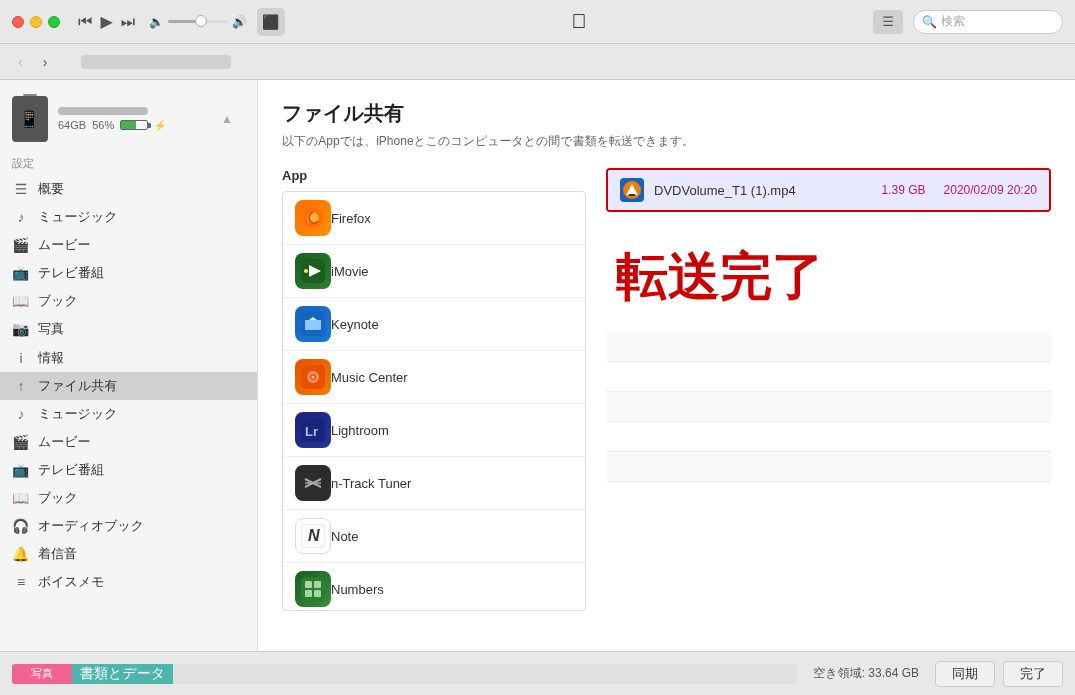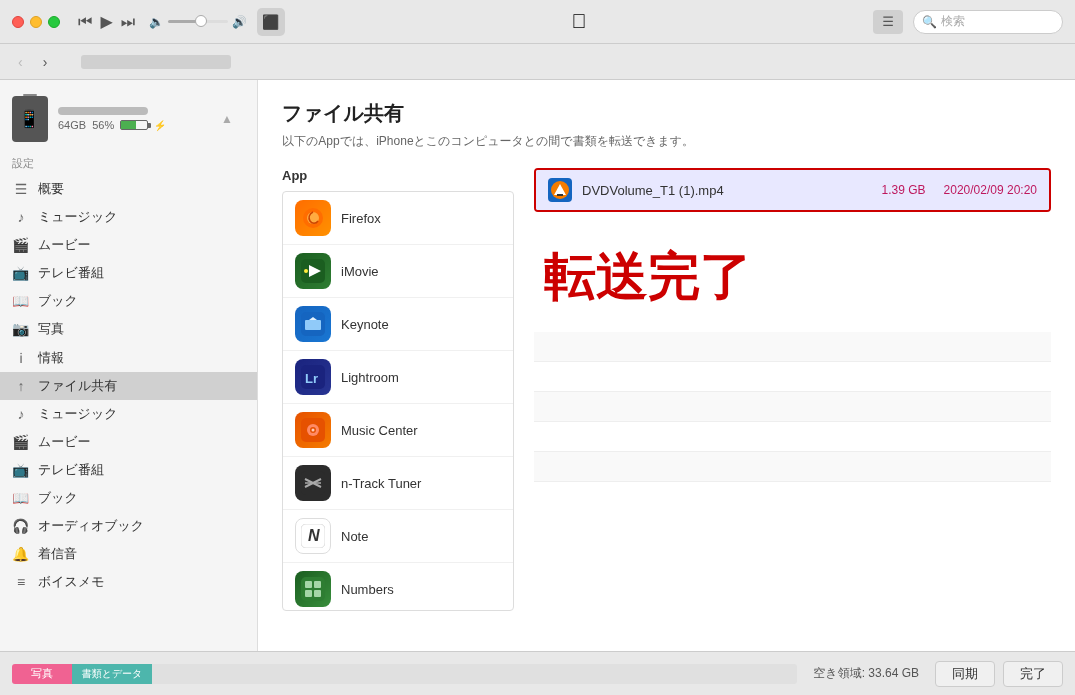--- a/index.html
+++ b/index.html
@@ -270,40 +270,40 @@
       margin-bottom: 18px;
     }
 
     .file-sharing-layout {
       display: flex;
       gap: 20px;
       height: calc(100% - 70px);
     }
 
     .app-list-section {
-      width: 232px;
+      width: 304px;
       flex-shrink: 0;
     }
     .section-header {
       font-size: 13px;
       font-weight: 600;
       color: #333;
       margin-bottom: 8px;
     }
     .app-list {
       border: 1px solid #ddd;
       border-radius: 4px;
       overflow-y: auto;
       height: 420px;
     }
     .app-item {
       display: flex;
       align-items: center;
       padding: 8px 12px;
-      gap: 10px;
+      gap: 0;
       cursor: pointer;
       border-bottom: 1px solid #f0f0f0;
     }
     .app-item:last-child { border-bottom: none; }
     .app-icon {
       width: 36px;
       height: 36px;
       border-radius: 8px;
       display: flex;
       align-items: center;
@@ -407,21 +407,21 @@
       color: white;
       font-weight: 500;
       padding: 0 8px;
       min-width: 60px;
     }
     .storage-data {
       background: #4db6ac;
       display: flex;
       align-items: center;
       justify-content: center;
-      font-size: 10px;
+      font-size: 14px;
       color: white;
       font-weight: 500;
       padding: 0 8px;
       min-width: 80px;
     }
     .storage-free {
       background: #e0e0e0;
       flex: 1;
     }
     .storage-label {
@@ -610,39 +610,39 @@
               <svg width="24" height="24" viewBox="0 0 24 24">
                 <rect width="24" height="24" rx="5" fill="#1565c0"></rect>
                 <rect x="4" y="8" width="16" height="10" rx="1" fill="#90caf9"></rect>
                 <polygon points="12,5 16,8 8,8" fill="#e3f2fd"></polygon>
               </svg>
             </div>
             <span class="app-name">Keynote</span>
           </div>
 
           <div class="app-item">
-            <div class="app-icon icon-lightroom">
-              <svg width="24" height="24" viewBox="0 0 24 24">
-                <rect width="24" height="24" rx="5" fill="#1a237e"></rect>
-                <text x="4" y="18" font-size="13" font-weight="bold" fill="#90caf9" font-family="sans-serif">Lr</text>
-              </svg>
-            </div>
-            <span class="app-name">Lightroom</span>
-          </div>
-
-          <div class="app-item">
             <div class="app-icon icon-music-center">
               <svg width="24" height="24" viewBox="0 0 24 24">
                 <rect width="24" height="24" rx="5" fill="#e65100"></rect>
                 <circle cx="12" cy="12" r="6" fill="#ff8a65"></circle>
                 <circle cx="12" cy="12" r="3" fill="#e65100"></circle>
                 <circle cx="12" cy="12" r="1.5" fill="#ffccbc"></circle>
               </svg>
             </div>
             <span class="app-name">Music Center</span>
+          </div>
+
+          <div class="app-item">
+            <div class="app-icon icon-lightroom">
+              <svg width="24" height="24" viewBox="0 0 24 24">
+                <rect width="24" height="24" rx="5" fill="#1a237e"></rect>
+                <text x="4" y="18" font-size="13" font-weight="bold" fill="#90caf9" font-family="sans-serif">Lr</text>
+              </svg>
+            </div>
+            <span class="app-name">Lightroom</span>
           </div>
 
           <div class="app-item">
             <div class="app-icon icon-ntrack">
               <svg width="24" height="24" viewBox="0 0 24 24">
                 <rect width="24" height="24" rx="5" fill="#2c2c2c"></rect>
                 <line x1="4" y1="8" x2="20" y2="16" stroke="#aaa" stroke-width="2"></line>
                 <line x1="4" y1="12" x2="20" y2="12" stroke="#aaa" stroke-width="1.5"></line>
                 <line x1="4" y1="16" x2="20" y2="8" stroke="#aaa" stroke-width="2"></line>
               </svg>

